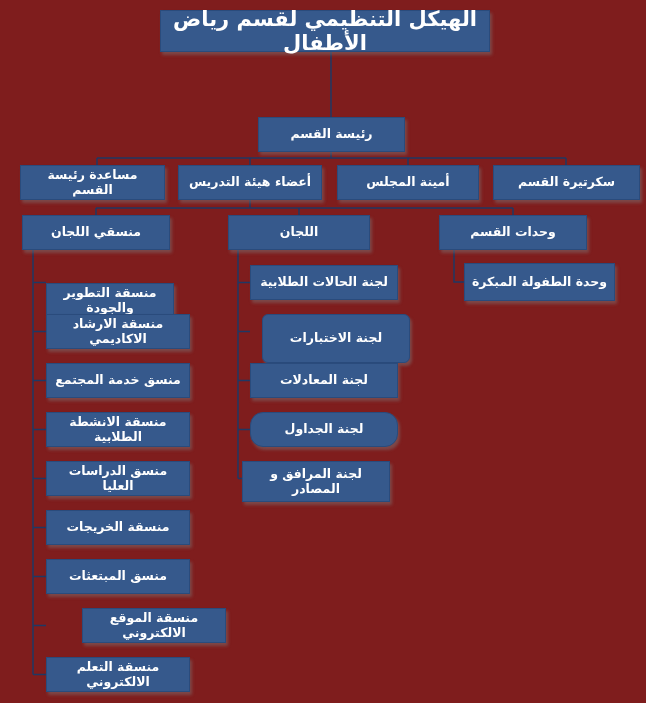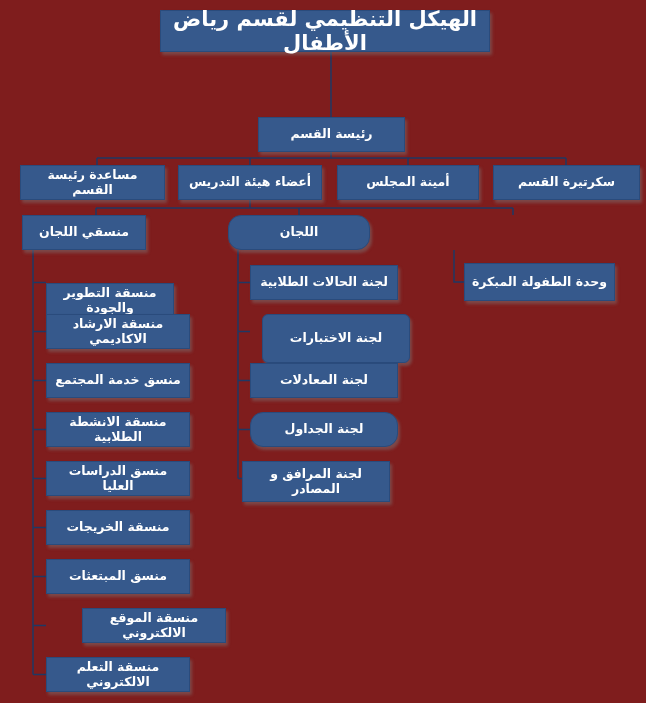--- a/index.html
+++ b/index.html
@@ -67,22 +67,23 @@
 
   <div class="node title" style="left:160px;top:10px;width:330px;height:42px;">الهيكل التنظيمي لقسم رياض الأطفال</div>
 
   <div class="node" style="left:258px;top:117px;width:147px;height:35px;">رئيسة القسم</div>
 
   <div class="node" style="left:20px;top:165px;width:145px;height:35px;">مساعدة رئيسة القسم</div>
   <div class="node" style="left:178px;top:165px;width:144px;height:35px;">أعضاء هيئة التدريس</div>
   <div class="node" style="left:337px;top:165px;width:142px;height:35px;">أمينة المجلس</div>
   <div class="node" style="left:493px;top:165px;width:147px;height:35px;">سكرتيرة القسم</div>
 
-  <div class="node" style="left:22px;top:215px;width:124px;height:35px;text-align:right;">منسقي اللجان</div>
-  <div class="node" style="left:228px;top:215px;width:142px;height:35px;border-radius:13px;">اللجان</div>
+  <div class="node" style="left:22px;top:215px;width:148px;height:35px;text-align:right;">منسقي اللجان</div>
+  <div class="node" style="left:228px;top:215px;width:142px;height:35px;">اللجان</div>
+  <div class="node" style="left:439px;top:215px;width:148px;height:35px;">وحدات القسم</div>
 
   <div class="node" style="left:464px;top:263px;width:151px;height:38px;">وحدة الطفولة المبكرة</div>
 
   <div class="node" style="left:46px;top:283px;width:128px;height:35px;">منسقة التطوير والجودة</div>
   <div class="node" style="left:46px;top:314px;width:144px;height:35px;">منسقة الارشاد الاكاديمي</div>
   <div class="node" style="left:46px;top:363px;width:144px;height:35px;">منسق خدمة المجتمع</div>
   <div class="node" style="left:46px;top:412px;width:144px;height:35px;">منسقة الانشطة الطلابية</div>
   <div class="node" style="left:46px;top:461px;width:144px;height:35px;">منسق الدراسات العليا</div>
   <div class="node" style="left:46px;top:510px;width:144px;height:35px;">منسقة الخريجات</div>
   <div class="node" style="left:46px;top:559px;width:144px;height:35px;">منسق المبتعثات</div>

